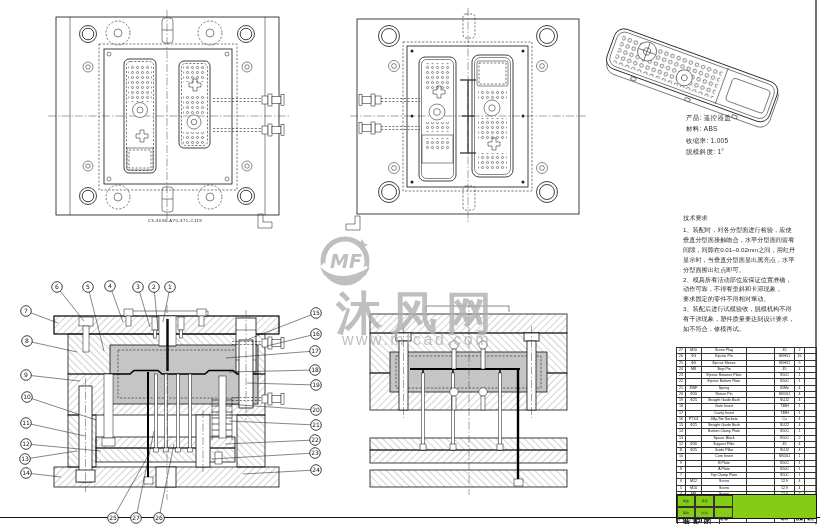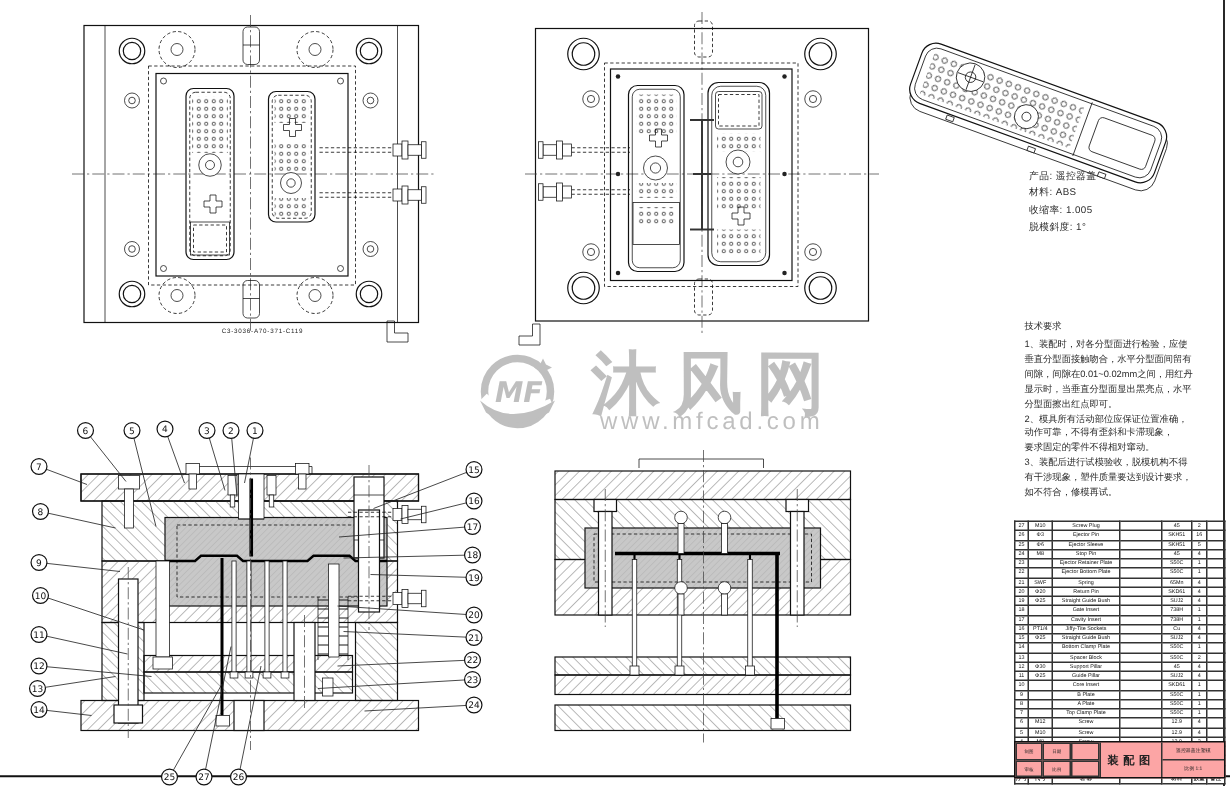--- a/index.html
+++ b/index.html
@@ -12,40 +12,40 @@
   .wt{fill:#fff;stroke:#111;stroke-width:0.8;}
   .wtn{fill:#fff;stroke:#111;stroke-width:0.5;}
   .cl{fill:none;stroke:#444;stroke-width:0.5;stroke-dasharray:8 2 1.5 2;}
   .dsh{fill:none;stroke:#111;stroke-width:0.55;stroke-dasharray:2.2 1.6;}
   .dark{fill:none;stroke:#000;}
   .leader{stroke:#222;stroke-width:0.55;}
   .balloon{fill:#fff;stroke:#111;stroke-width:0.8;}
   .balloon-num{font:6px "DejaVu Sans",sans-serif;text-anchor:middle;fill:#111;}
 
   
-  .overlay{position:absolute;}
+  .overlay{position:absolute;flex-direction:column;}
   #product-info{left:686px;top:112px;font-size:6.5px;line-height:1.75;color:#2b2b2b;letter-spacing:.3px;}
   #tech-req{left:683px;top:213px;width:132px;font-size:6.2px;line-height:1.6;color:#2b2b2b;}
   #tech-req .t{margin-bottom:2px;}
   #drawing-label{left:90px;top:218px;width:170px;text-align:center;font-size:4.2px;letter-spacing:.5px;color:#222;}
 
   
   #watermark{left:316px;top:231px;display:flex;align-items:flex-start;opacity:.8;z-index:5;pointer-events:none;}
   #wm-text{margin-left:20px;}
   #wm-name{font-size:46px;font-weight:700;color:#b0b0b0;letter-spacing:9px;line-height:1.05;}
   #wm-url{font-size:16px;color:#b0b0b0;letter-spacing:2.5px;margin-top:-6px;padding-left:6px;}
 
   
   #bom{left:676px;top:347px;width:140px;border-collapse:collapse;table-layout:fixed;}
   #bom td{border:0.5px solid #333;height:5.26px;line-height:5.1px;font-size:3.6px;
           padding:0;text-align:center;overflow:hidden;white-space:nowrap;color:#111;}
   #bom tr.bom-head td{font-weight:bold;background:#fff;}
 
   
-  #title-block{left:676px;top:494px;width:139px;height:23px;border:0.9px solid #111;display:flex;background:#fca5a5;}
+  #title-block{left:676px;top:494px;width:139px;height:23px;border:0.9px solid #111;display:flex;background:#84cc16;}
   #tb-left{width:56px;display:grid;grid-template-columns:18px 19px 19px;grid-template-rows:11.5px 11.5px;}
   #tb-left div{border:0.4px solid #333;font-size:3px;line-height:11px;text-align:center;overflow:hidden;}
   #tb-center{width:41px;border-left:0.5px solid #333;border-right:0.5px solid #333;
              display:flex;align-items:center;justify-content:center;font-size:7.5px;font-weight:bold;letter-spacing:3px;}
   #tb-right{width:42px;display:flex;flex-direction:column;}
   #tb-right div{flex:1;border-bottom:0.4px solid #333;font-size:3.3px;line-height:11px;text-align:center;overflow:hidden;}
   #tb-right div:last-child{border-bottom:none;}
 </style>
 </head>
 <body>

